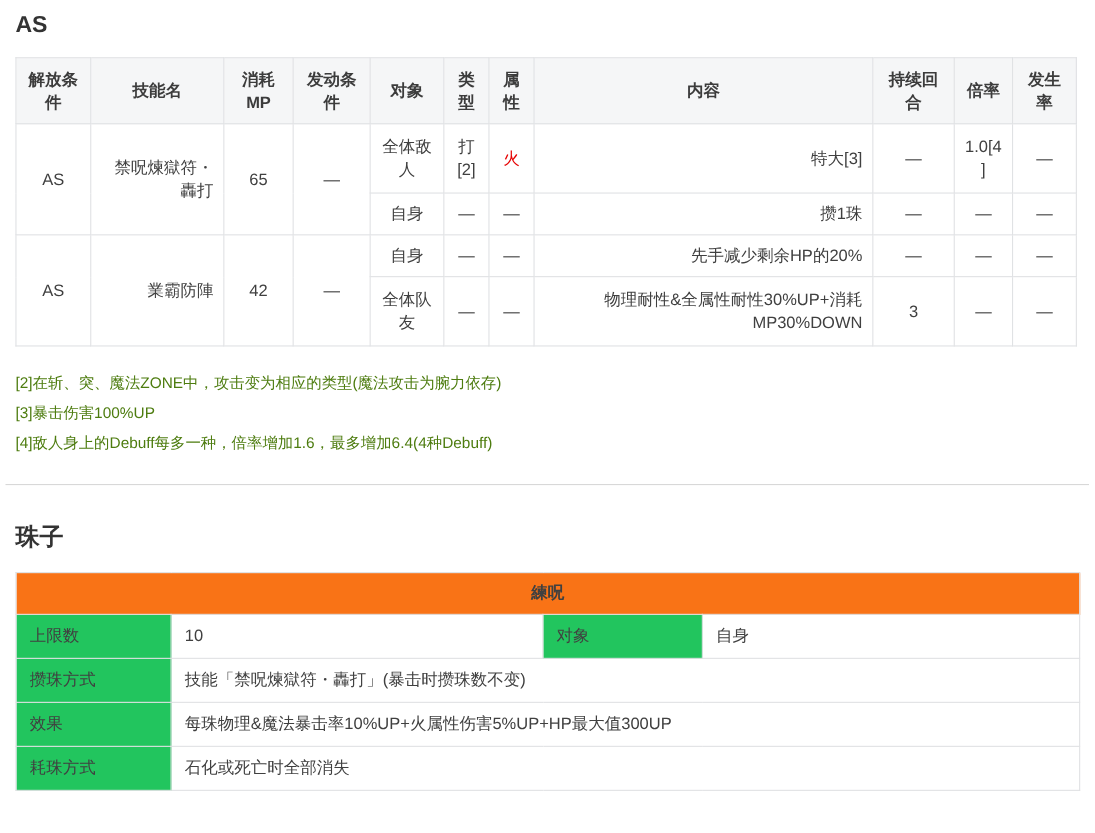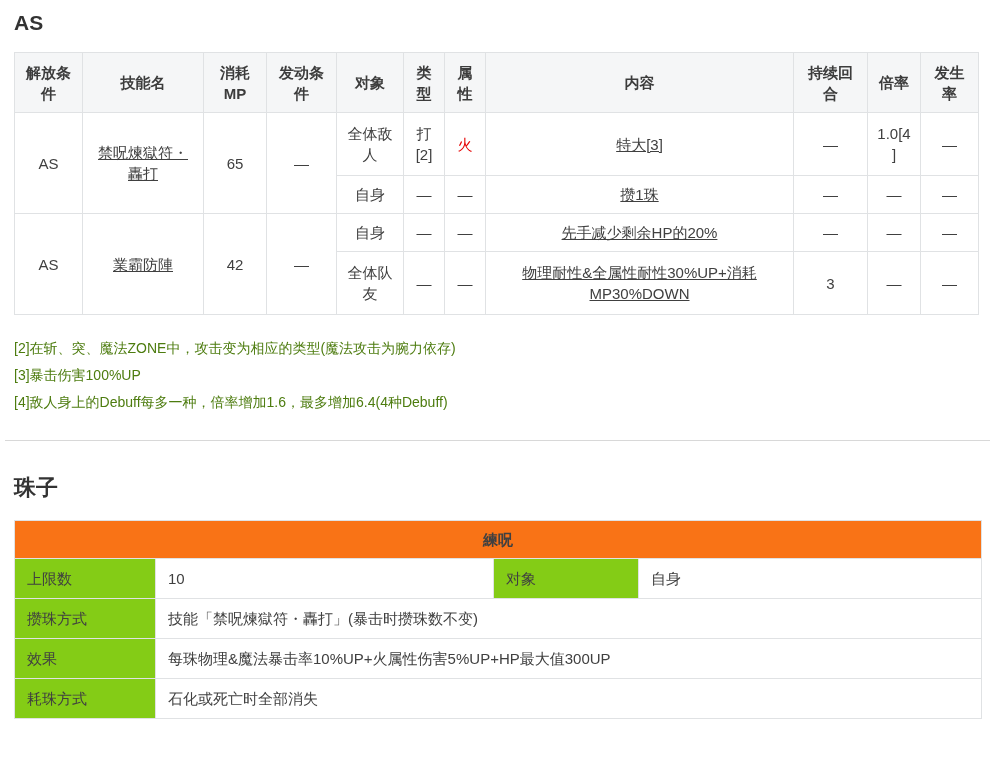--- a/index.html
+++ b/index.html
@@ -46,21 +46,21 @@
     word-break: break-word;
     font-weight: normal;
   }
   thead th {
     background: #f5f6f7;
     font-weight: bold;
     color: #3c3c3c;
     height: 60px;
     padding: 6px 8px;
   }
-  td.al { text-align: center; padding-left: 9px; padding-right: 9px; text-decoration: underline; }
+  td.al { text-align: right; padding-left: 9px; padding-right: 9px; }
   tr.row-tall > td { height: 63px; }
   tr.row-short > td { height: 38px; }
   td.fire { color: #e60000; }
   .footnotes {
     margin-top: 20px;
     font-size: 14px;
     line-height: 27px;
     color: #4d7c0f;
   }
   hr.divider {
@@ -70,21 +70,21 @@
     height: 0;
   }
   .bead-table th.tbl-caption {
     background: #f97316;
     font-weight: bold;
     text-align: center;
     height: 38px;
     padding: 7px 8px;
   }
   .bead-table th.lbl {
-    background: #84cc16;
+    background: #22c55e;
     text-align: left;
     font-weight: normal;
     padding: 9px 12px;
     height: 40px;
   }
   .bead-table td.val {
     text-align: left;
     padding: 9px 12px;
     height: 40px;
   }

